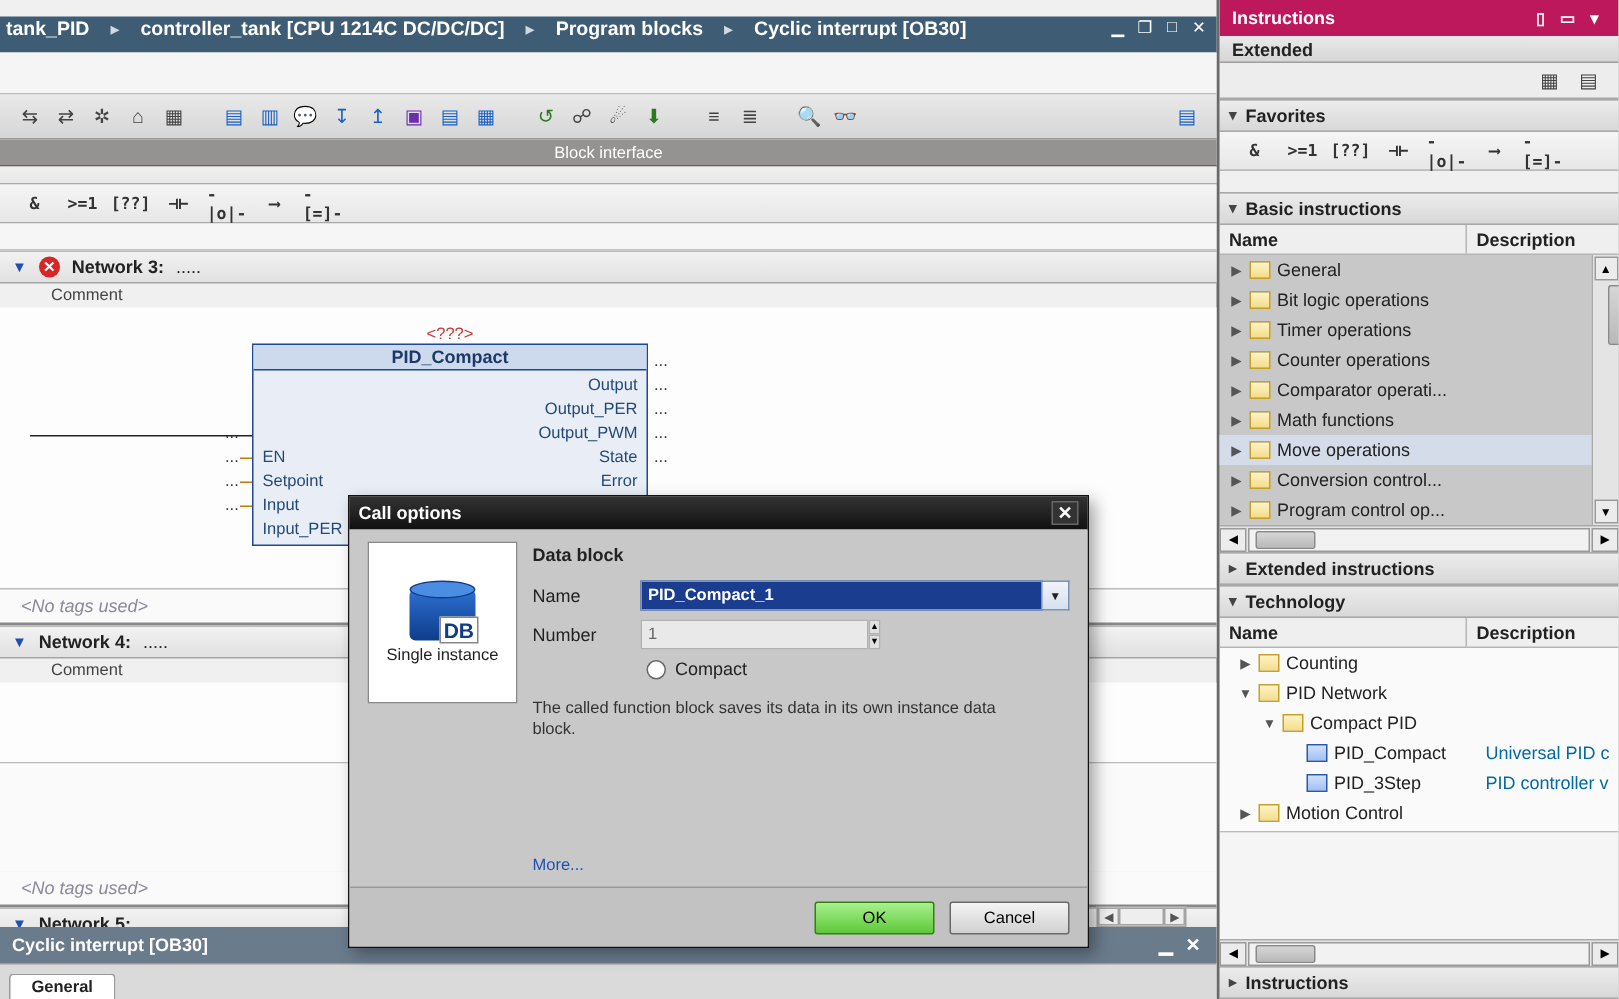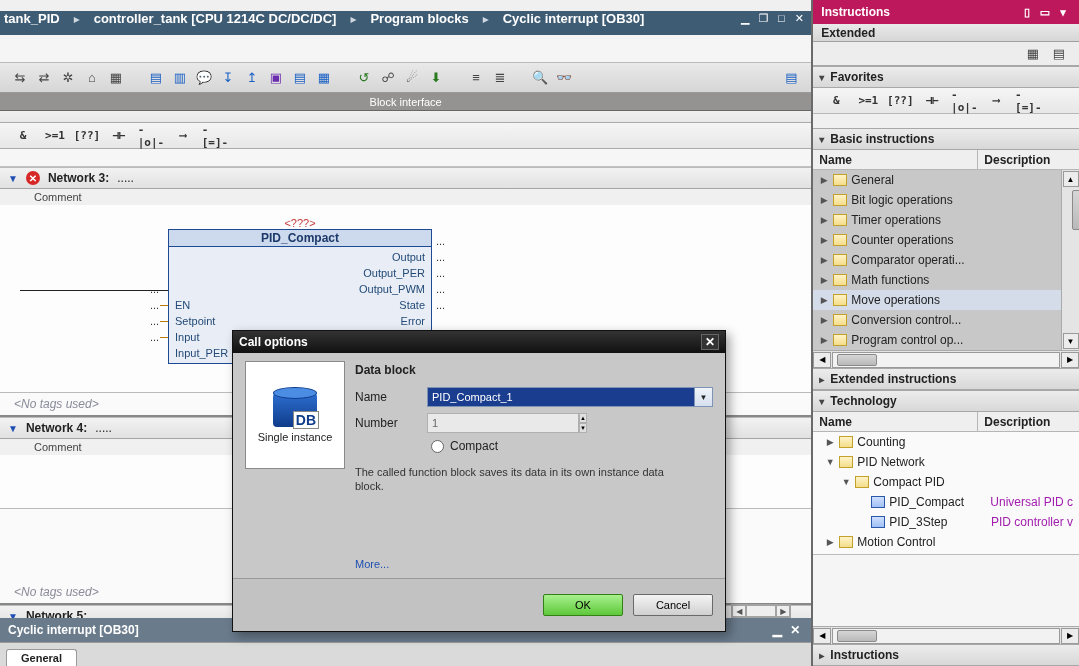--- a/index.html
+++ b/index.html
@@ -70,49 +70,49 @@
   .opt-card { width: 100px; height: 108px; background: #fff; border: 1px solid #8a8a8a; display: flex; flex-direction: column; align-items: center; justify-content: center; gap: 4px; font-size: 11px; text-align: center; cursor: pointer; }
   .db-ico { width: 44px; height: 40px; position: relative; }
   .db-ico .cyl { position:absolute; left:0; top:6px; right:0; bottom:0; background: linear-gradient(#2d6fd1,#0f3c8a); border-radius: 4px; }
   .db-ico .lid { position:absolute; left:0; right:0; top:0; height:12px; background: #4c8de4; border-radius: 50%; border: 1px solid #0f3c8a; }
   .db-ico .txt { position:absolute; right:-2px; bottom:-2px; font-weight:bold; color:#0f3c8a; font-size:14px; background:#fff; padding:0 2px; border:1px solid #888; }
   .cfg { flex: 1; display: flex; flex-direction: column; gap: 6px; padding-top: 2px; }
   .cfg h4 { font-weight: bold; font-size: 12px; margin-bottom: 4px; }
   .row { display: flex; align-items: center; gap: 12px; }
   .row label { width: 60px; font-size: 12px; }
   .namefield { flex: 1; height: 20px; display: flex; }
-  .namefield input { flex: 1; border: 1px solid #7d94b4; background: #fff; padding: 0 4px; font-size: 11px; color: #000; }
+  .namefield input { flex: 1; border: 1px solid #7d94b4; background: #fff; padding: 0 4px; font-size: 11px; color: #000; font-weight: bold; }
   .namefield input::selection { background:#0a246a; color:#fff; }
   .namefield .dd { width: 18px; border: 1px solid #7d94b4; border-left: 0; background: linear-gradient(#f0f4fa,#d6e0ee); display:inline-flex;align-items:center;justify-content:center;font-size:8px; cursor:pointer; }
   .numfield { width: 104px; height: 20px; display:flex; }
   .numfield input { flex:1; border: 1px solid #b0b0b0; background: #e9e9e9; color:#666; padding:0 4px; font-size:11px; }
   .spin { width: 16px; display:flex;flex-direction:column; }
   .spin button { flex:1; font-size:6px; border:1px solid #b0b0b0; background:#e0e0e0; cursor:pointer; padding:0; }
   .radio-row { display:flex; align-items:center; gap:6px; margin-left:76px; }
   .radio { width:13px;height:13px;border:1px solid #666;border-radius:50%;background:#fff;display:inline-flex;align-items:center;justify-content:center; }
   .radio.sel::after { content:''; width:7px;height:7px;border-radius:50%;background:#2a5fb5; }
   .hint { font-size: 11px; color: #333; margin-top: 6px; line-height: 14px; max-width: 320px; }
   .more { color: #2050b0; font-size: 11px; margin-top: auto; cursor: pointer; }
-  .modal-foot { height: 53px; background: #c2c2c2; border-top: 1px solid #999; display: flex; align-items: center; justify-content: flex-end; padding: 0 12px; gap: 10px; }
+  .modal-foot { height: 40px; background: #c2c2c2; border-top: 1px solid #999; display: flex; align-items: center; justify-content: flex-end; padding: 0 12px; gap: 10px; }
   .btn { min-width: 80px; height: 22px; border: 1px solid #6a6a6a; background: linear-gradient(#f4f4f4,#d0d0d0); font-size: 11px; cursor: pointer; border-radius: 2px; }
   .btn.ok { background: linear-gradient(#a7f18d,#5ec83a); border-color:#357f17; }
 
   
   .r-title { height: 24px; background: #be185d; color: #fff; display: flex; align-items: center; padding: 0 8px; font-weight: bold; }
   .r-opt { height: 18px; background: linear-gradient(#e9e9e9,#d6d6d6); border-bottom: 1px solid #a0a0a0; padding: 0 8px; font-weight: bold; display:flex;align-items:center; }
   .r-iconstrip { height: 24px; display:flex; align-items:center; justify-content:flex-end; gap:6px; padding:0 10px; background:#ededed; border-bottom:1px solid #a8a8a8; }
   .section-hdr { height: 22px; background: linear-gradient(#ececec,#d8d8d8); border-top: 1px solid #a8a8a8; border-bottom: 1px solid #a8a8a8; display:flex; align-items:center; padding:0 6px; gap:6px; font-weight:bold; cursor:pointer; }
   .section-hdr .chev { color:#444; font-size:10px; }
   .colhdr { height: 20px; display:flex; background:#efefef; border-bottom:1px solid #b6b6b6; font-weight:bold; }
   .colhdr .c1 { flex:0 0 165px; padding:0 6px; border-right:1px solid #b6b6b6; display:flex;align-items:center; }
   .colhdr .c2 { flex:1; padding:0 6px; display:flex;align-items:center; }
   .tree-row { height: 20px; display:flex; align-items:center; padding:0 6px; gap:6px; cursor:pointer; font-size:12px; position:relative; }
   .tree-row.sel { background:#d4dcea; }
   .tree-row .c1 { width:165px; display:flex;align-items:center;gap:4px; overflow:hidden; white-space:nowrap; }
-  .tree-row .c2 { flex:1; overflow:hidden; white-space:nowrap; color:#a21caf;text-align:right; }
+  .tree-row .c2 { flex:1; overflow:hidden; white-space:nowrap; color:#0369a1; }
   .tri { width:10px; font-size:9px; color:#555; display:inline-flex; justify-content:center; }
   .fico { width:14px;height:12px; display:inline-flex;align-items:center;justify-content:center; border:1px solid #c4a02d; background:linear-gradient(#fff3c8,#f3dd8a); font-size:8px; color:#7a5b00; }
   .fico.folder {}
   .fico.leaf { border-color:#2a57a8; background:linear-gradient(#cfe0ff,#9fc0f4); color:#123a7a; }
   .hsb { height: 18px; display:flex; align-items:center; background:#e4e4e4; border-top:1px solid #aaa; }
   .hsb button { width:18px;height:16px;border:1px solid #9a9a9a;background:#ececec;font-size:8px;cursor:pointer; }
   .hsb .track { flex:1;height:16px;border:1px solid #9a9a9a;background:#f2f2f2;margin:0 1px;position:relative; }
   .hsb .thumb { position:absolute;left:4px;top:1px;width:40px;height:12px;background:linear-gradient(#d6d6d6,#b9b9b9);border:1px solid #8a8a8a;border-radius:2px; }
   .vsb { width:18px; background:#e4e4e4; border-left:1px solid #aaa; display:flex;flex-direction:column;align-items:center; }
   .vsb button { width:16px;height:16px;border:1px solid #9a9a9a;background:#ececec;font-size:8px;cursor:pointer;margin:1px 0; }

